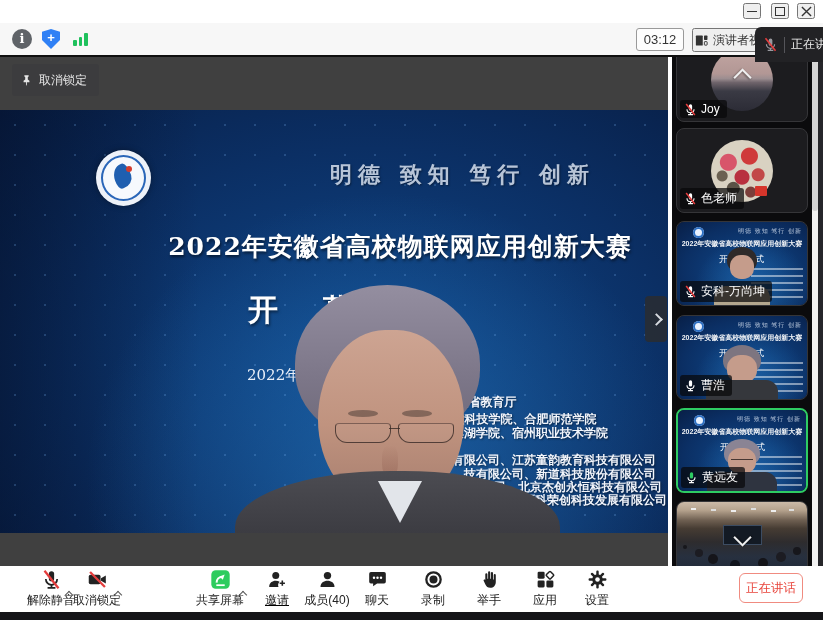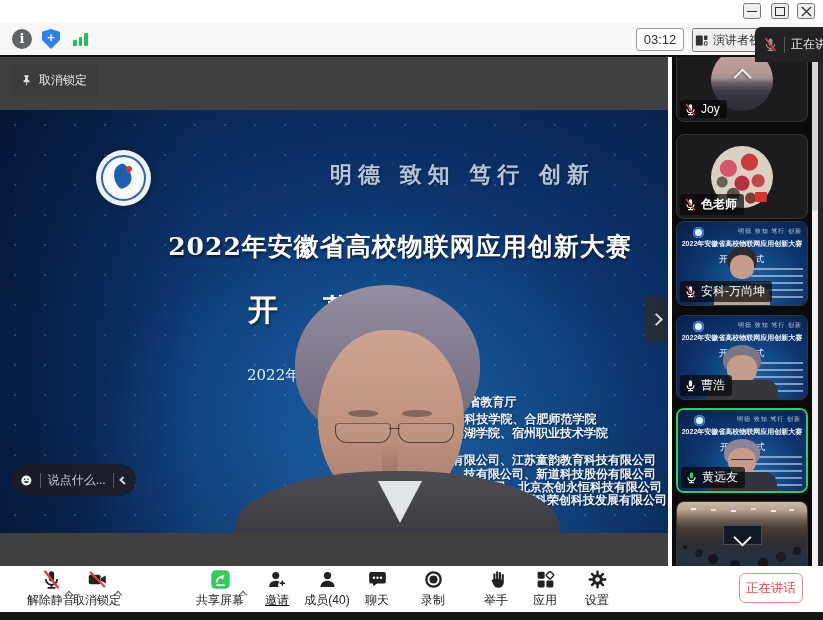--- a/index.html
+++ b/index.html
@@ -266,32 +266,20 @@
         <div class="p-glass l"></div>
         <div class="p-glass r"></div>
         <div class="p-bridge"></div>
         <div class="p-nose"></div>
         <div class="p-mouth"></div>
         <div class="p-jacket"></div>
         <div class="p-shirt"></div>
       </div>
     </div>
 
-    <div class="chat-bubble">
-      <svg width="19" height="19" viewBox="0 0 24 24">
-        <circle cx="12" cy="12" r="9.5" fill="#f2f2f2"></circle>
-        <circle cx="8.8" cy="9.6" r="1.5" fill="#222"></circle>
-          <circle cx="15.2" cy="9.6" r="1.5" fill="#222"></circle>
-        <path d="M7.3 13.4c1 2.3 2.7 3.5 4.7 3.5s3.7-1.2 4.7-3.5z" fill="#222"></path>
-      </svg>
-      <span class="divider"></span>
-      <span class="txt">说点什么...</span>
-      <span class="divider"></span>
-      <i class="chev left"></i>
-    </div>
 
     <button class="collapse-handle">
       <i class="chev right"></i>
     </button>
   </div>
 
   <div class="sidebar">
 
     <div class="tile" style="top:-20px;text-align:right;">
       <div class="avatar joy"></div>
@@ -299,21 +287,21 @@
         <svg width="13" height="13" viewBox="0 0 24 24">
           <rect x="9" y="2.5" width="6" height="11.5" rx="3" fill="#fff"></rect>
           <path d="M5.5 11.5a6.5 6.5 0 0 0 13 0" fill="none" stroke="#fff" stroke-width="2"></path>
           <path d="M12 18v3.5M7.5 21.5h9" stroke="#fff" stroke-width="2"></path>
           <path d="M4 2L20 22" stroke="#e43d3d" stroke-width="2.8"></path>
         </svg>
         <span>Joy</span>
       </div>
     </div>
 
-    <div class="tile" style="top:77px;font-weight:bold;">
+    <div class="tile" style="top:71px;">
       <div class="avatar flower"></div>
       <div class="nametag">
         <svg width="13" height="13" viewBox="0 0 24 24">
           <rect x="9" y="2.5" width="6" height="11.5" rx="3" fill="#fff"></rect>
           <path d="M5.5 11.5a6.5 6.5 0 0 0 13 0" fill="none" stroke="#fff" stroke-width="2"></path>
           <path d="M12 18v3.5M7.5 21.5h9" stroke="#fff" stroke-width="2"></path>
           <path d="M4 2L20 22" stroke="#e43d3d" stroke-width="2.8"></path>
         </svg>
         <span>色老师</span>
       </div>
@@ -473,21 +461,21 @@
     </button>
 
     <button class="tb-item" style="left:398px;">
       <svg width="21" height="21" viewBox="0 0 24 24">
         <circle cx="12" cy="12" r="8.2" fill="none" stroke="#222" stroke-width="2.6"></circle>
         <circle cx="12" cy="12" r="4.6" fill="#222"></circle>
       </svg>
       <span class="lbl">录制</span>
     </button>
 
-    <button class="tb-item" style="left:438px;align-items:flex-end;">
+    <button class="tb-item" style="left:454px;">
       <svg width="21" height="21" viewBox="0 0 24 24" fill="#222">
         <path d="M7.2 12.5V6a1.2 1.2 0 0 1 2.4 0v5h.8V3.8a1.2 1.2 0 0 1 2.4 0V11h.8V4.6a1.2 1.2 0 0 1 2.4 0V12h.8V7a1.2 1.2 0 0 1 2.4 0v7.8c0 3.9-2.6 6.7-6.3 6.7-2.9 0-4.6-1.5-5.6-3.8l-2-4.4c-.5-1 .9-1.9 1.7-1.1l1.4 1.3z"></path>
       </svg>
       <span class="lbl">举手</span>
     </button>
 
     <button class="tb-item" style="left:510px;justify-content:space-between;">
       <svg width="21" height="21" viewBox="0 0 24 24" fill="#222">
         <rect x="3" y="3" width="8" height="8" rx="1.5"></rect>
         <rect x="3" y="13" width="8" height="8" rx="1.5"></rect>

